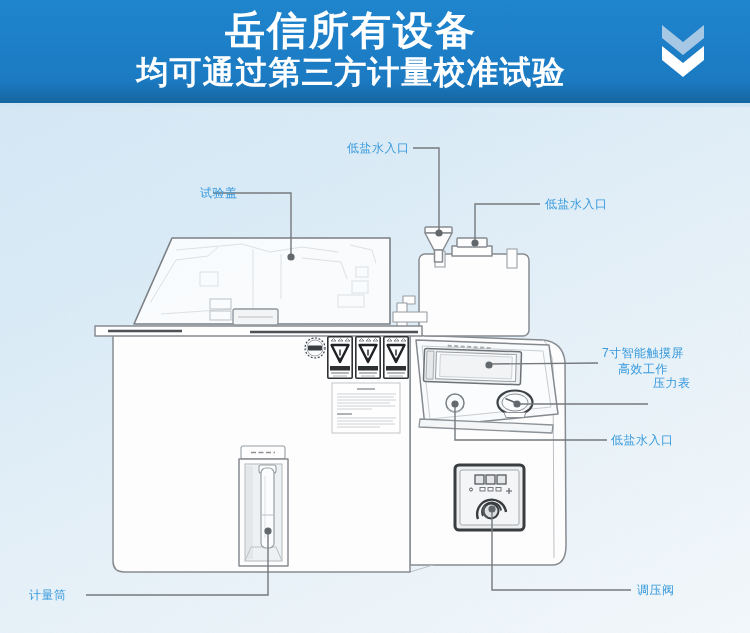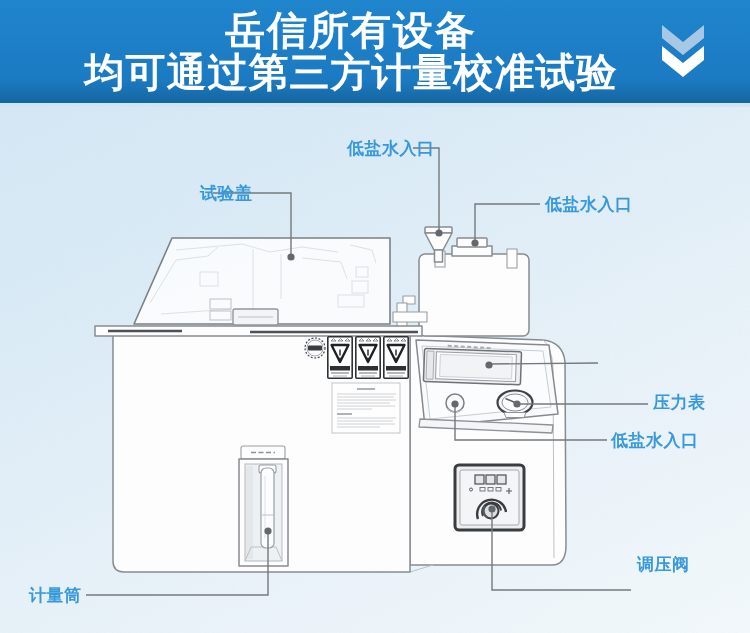--- a/index.html
+++ b/index.html
@@ -9,26 +9,26 @@
 
   .scene { position:absolute; left:0; top:0; width:750px; height:633px; }
 
   
   .banner { position:absolute; left:0; top:0; width:750px; height:103px;
             background:linear-gradient(180deg,#1f85cd 0%,#1b7ac2 78%,#15669f 100%); }
   .banner-strip { position:absolute; left:0; top:103px; width:750px; height:4px; background:#cfe5f3; }
   .banner-text { position:absolute; left:0; top:0; right:0; bottom:0; display:flex; flex-direction:column;
                  align-items:center; justify-content:center; padding-right:48px; color:#ffffff; font-weight:bold; }
   .banner-line1 { font-size:40px; line-height:41px; letter-spacing:2px; }
-  .banner-line2 { font-size:40px; line-height:42px; letter-spacing:1px; }
+  .banner-line2 { font-size:32px; line-height:42px; letter-spacing:1px; }
   .chevron { position:absolute; left:661px; top:23px; }
 
   
-  .label { position:absolute; color:#3799dc; font-size:17px; line-height:15px;
-           font-weight:700; letter-spacing:0.5px; white-space:nowrap; }
+  .label { position:absolute; color:#3799dc; font-size:12px; line-height:15px;
+           font-weight:400; letter-spacing:0.5px; white-space:nowrap; }
   .label.two-line { text-align:center; line-height:16px; }
 
   
   .part   { fill:#fdfdfe; stroke:#878c91; stroke-width:1.5; stroke-linejoin:round; }
   .partthin { fill:#fdfdfe; stroke:#989da2; stroke-width:1.1; stroke-linejoin:round; }
   .faint  { fill:none; stroke:#bcc1c5; stroke-width:1; }
   .sketch { fill:none; stroke:#dde1e4; stroke-width:1; }
   .dark   { fill:none; stroke:#4e5256; stroke-width:2.5; }
   .tiny   { stroke:#c9cdd1; stroke-width:0.9; }
   .tinydark { stroke:#8d9296; stroke-width:1.4; }
@@ -255,18 +255,22 @@
     <svg class="chevron" width="44" height="55" viewBox="0 0 44 55">
       <polygon points="1,2 22,19 43,2 43,15 22,32 1,15" fill="#a7c8e4"></polygon>
       <polygon points="1,23 22,40 43,23 43,37 22,54 1,37" fill="#ffffff"></polygon>
     </svg>
   </div>
   <div class="banner-strip"></div>
 
   <div class="label" style="left:175px; top:186px;margin-left:25px;">试验盖</div>
   <div class="label" style="left:347px; top:141px;">低盐水入口</div>
   <div class="label" style="left:545px; top:197px;">低盐水入口</div>
-  <div class="label" style="left:653px; top:395px;">压力表</div>
+  <div class="label two-line" style="left:600px; top:345px; width:86px;">
+    <div>7寸智能触摸屏</div>
+    <div>高效工作</div>
+  </div>
+  <div class="label" style="left:653px; top:376px;">压力表</div>
   <div class="label" style="left:611px; top:433px;">低盐水入口</div>
   <div class="label" style="left:29px; top:588px;">计量筒</div>
-  <div class="label" style="left:637px; top:557px;">调压阀</div>
+  <div class="label" style="left:637px; top:583px;">调压阀</div>
 
 </div>
 
 </body></html>

